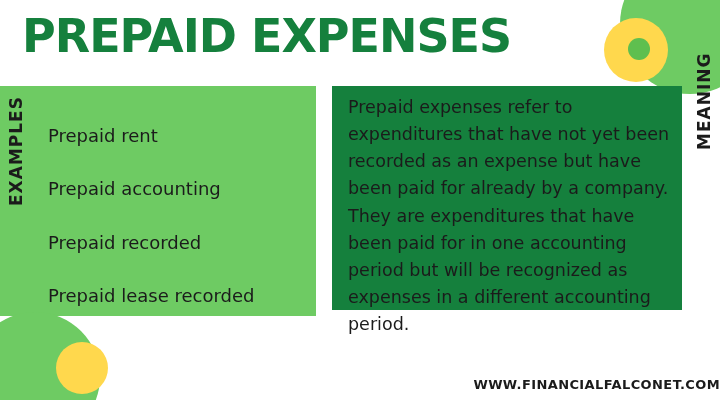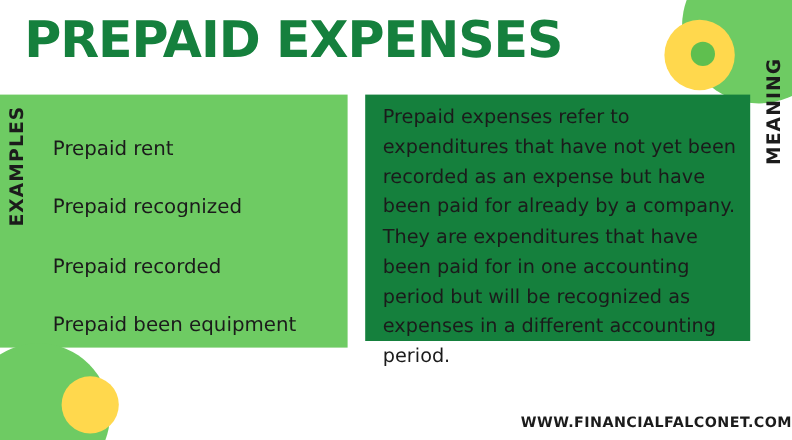--- a/index.html
+++ b/index.html
@@ -170,23 +170,23 @@
   <div class="blob-green-tr"></div>
   <div class="blob-yellow-tr"></div>
 
   <div class="title">PREPAID EXPENSES</div>
   <div class="dot-green-title"></div>
 
   <div class="examples-panel">
     <div class="examples-label">EXAMPLES</div>
     <div class="examples-list">
       <div class="example-item">Prepaid rent</div>
-      <div class="example-item">Prepaid recognized</div>
+      <div class="example-item">Prepaid accounting</div>
       <div class="example-item">Prepaid recorded</div>
-      <div class="example-item">Prepaid been equipment</div>
+      <div class="example-item">Prepaid lease recorded</div>
     </div>
   </div>
 
   <div class="meaning-panel">
     <div class="meaning-text">Prepaid expenses refer to expenditures that have not yet been recorded as an expense but have been paid for already by a company. They are expenditures that have been paid for in one accounting period but will be recognized as expenses in a different accounting period.</div>
   </div>
   <div class="meaning-label">MEANING</div>
 
   <div class="blob-green-bl"></div>
   <div class="blob-yellow-bl"></div>

